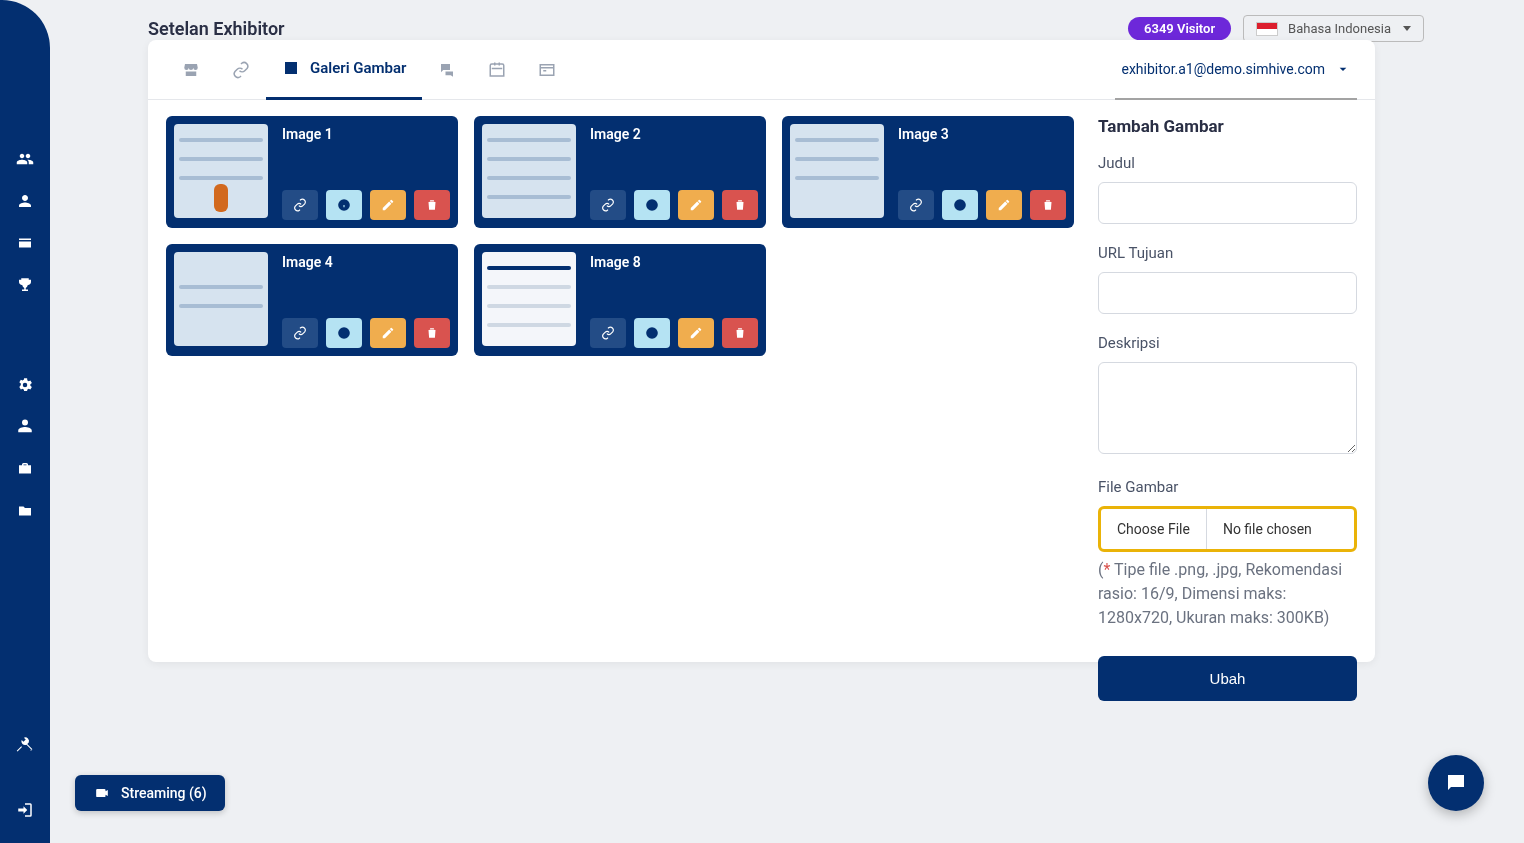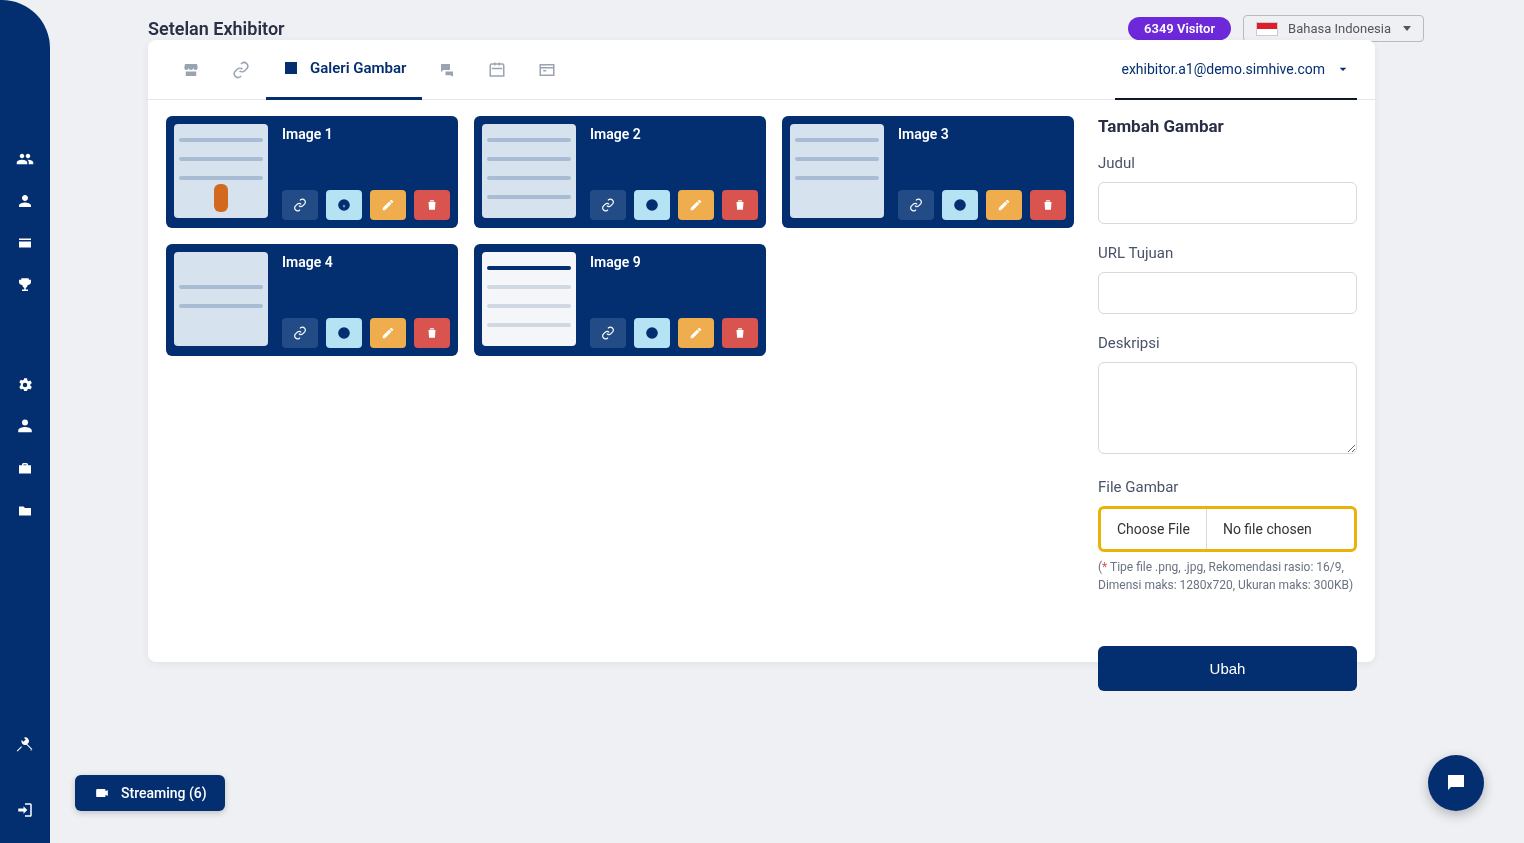--- a/index.html
+++ b/index.html
@@ -26,21 +26,21 @@
 .card { position:absolute; left:148px; top:40px; width:1227px; height:622px; background:#fff; border-radius:8px; box-shadow:0 2px 8px rgba(0,0,0,0.06); }
 
 
 .tabs { display:flex; align-items:center; height:60px; border-bottom:1px solid #e5e7eb; padding:0 18px; position:relative; }
 .tab { padding:0 16px; height:60px; display:flex; align-items:center; gap:10px; color:#9aa3b2; cursor:pointer; }
 .tab svg { width:18px; height:18px; fill:#9aa3b2; }
 .tab.active { color:#032f70; border-bottom:3px solid #032f70; font-weight:600; }
 .tab.active svg { fill:#032f70; }
 .tab-label { font-size:15px; }
 .tabs .spacer { flex:1; }
-.user-email { font-size:14px; color:#032f70; display:flex; align-items:center; gap:10px; border-bottom:2px solid #0f172a; height:60px; padding:0 6px; cursor:pointer; }
+.user-email { font-size:14px; color:#032f70; display:flex; align-items:center; gap:10px; border-bottom:2px solid #a3a3a3; height:60px; padding:0 6px; cursor:pointer; }
 .user-email svg { width:16px; height:16px; fill:#032f70; }
 
 
 .body { display:flex; padding:16px 18px; gap:24px; height:560px; }
 
 
 .gallery { flex:0 0 780px; display:grid; grid-template-columns:1fr 1fr 1fr; grid-auto-rows:112px; gap:16px; }
 .gcard { background:#032f70; border-radius:6px; display:flex; padding:8px; color:#fff; gap:14px; }
 .thumb { width:94px; height:94px; background:#d6e3ef; border-radius:4px; flex-shrink:0; position:relative; overflow:hidden; }
 .thumb .tline { position:absolute; left:5%; right:5%; height:4px; background:#a8bdd4; border-radius:2px; }
@@ -58,21 +58,21 @@
 
 
 .form { flex:1; }
 .ftitle { font-size:17px; font-weight:700; color:#2a2f45; margin-bottom:18px; }
 .flabel { font-size:15px; color:#4a5367; margin-bottom:10px; }
 .finput { width:100%; border:1px solid #d5d9e0; border-radius:6px; padding:12px; font-size:14px; margin-bottom:20px; font-family:inherit; }
 .ftextarea { width:100%; border:1px solid #d5d9e0; border-radius:6px; padding:10px; height:92px; resize:vertical; margin-bottom:20px; font-family:inherit; }
 .ffile { display:flex; border:3px solid #eab308; border-radius:6px; overflow:hidden; margin-bottom:6px; }
 .ffile .choose { padding:12px 16px; border-right:1px solid #d5d9e0; font-size:14px; color:#333; cursor:pointer; }
 .ffile .nofile { padding:12px 16px; font-size:14px; color:#333; flex:1; }
-.fhint { font-size:12px; color:#6b7280; line-height:1.5; margin-bottom:32px; }
+.fhint { font-size:16px; color:#6b7280; line-height:1.5; margin-bottom:6px; }
 .fhint .star { color:#d9534f; }
 .fsubmit { width:100%; background:#032f70; color:#fff; border:none; border-radius:6px; padding:14px; font-size:15px; font-weight:500; cursor:pointer;margin-top:20px; }
 
 
 .stream { position:absolute; left:75px; bottom:32px; background:#032f70; color:#fff; border-radius:6px; padding:10px 18px; display:flex; align-items:center; gap:10px; font-size:14px; font-weight:500; cursor:pointer; box-shadow:0 2px 6px rgba(0,0,0,0.2); }
 .stream svg { width:18px; height:14px; fill:#fff; }
 
 
 .fab { position:absolute; right:40px; bottom:32px; width:56px; height:56px; background:#032f70; border-radius:50%; display:flex; align-items:center; justify-content:center; cursor:pointer; box-shadow:0 4px 12px rgba(0,0,0,0.25); }
 .fab svg { width:24px; height:24px; fill:#fff; }
@@ -329,21 +329,21 @@
       </div>
 
       <div class="gcard">
         <div class="thumb" style="background:#f4f6fa;">
             <div class="tline t1" style="background:#032f70;"></div>
             <div class="tline t2" style="background:#cfd8e3;"></div>
             <div class="tline t3" style="background:#cfd8e3;"></div>
             <div class="tline t4" style="background:#cfd8e3;"></div>
           </div>
         <div class="gright">
-          <div class="gtitle">Image 9</div>
+          <div class="gtitle">Image 8</div>
           <div class="btns">
             <div class="smbtn b-muted">
                 <svg viewBox="0 0 24 24">
                   <path d="M10 13a5 5 0 0 0 7 0l3-3a5 5 0 0 0-7-7l-1 1M14 11a5 5 0 0 0-7 0l-3 3a5 5 0 0 0 7 7l1-1" fill="none" stroke="currentColor" stroke-width="2"></path>
                 </svg>
               </div>
             <div class="smbtn b-info">
                 <svg viewBox="0 0 24 24">
                   <circle cx="12" cy="12" r="10"></circle>
                 </svg>

